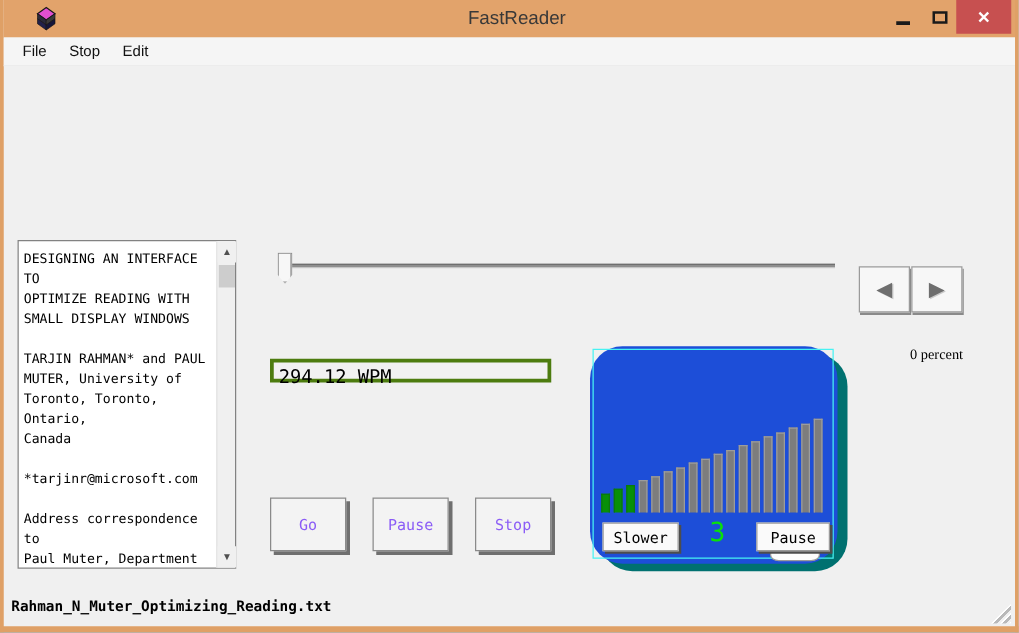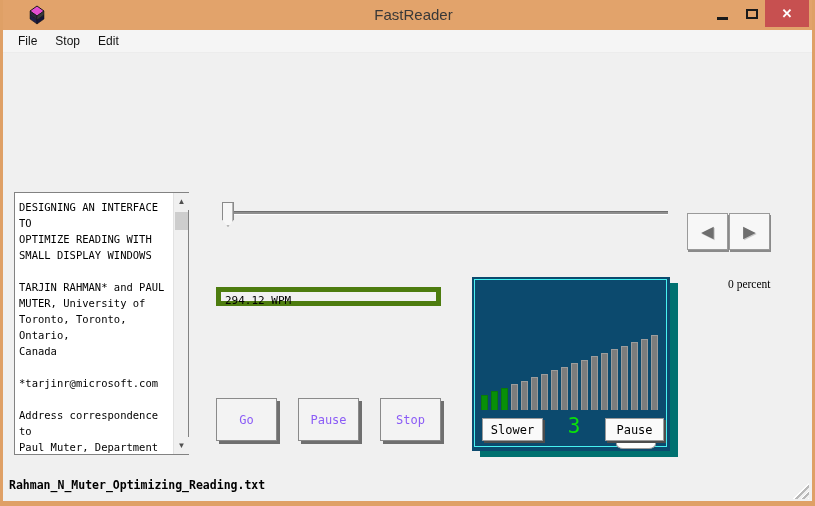--- a/index.html
+++ b/index.html
@@ -41,31 +41,31 @@
 
   
   .slider-track { position:absolute; left:222px; top:211px; width:443px; height:4px; background:#8f8f8f; border-top:1px solid #6f6f6f; border-bottom:1px solid #fdfdfd; }
   .slider-thumb { position:absolute; left:219px; top:202px; width:12px; height:25px; background:#f7f7f7; border:1px solid #8a8a8a; clip-path:polygon(0 0,100% 0,100% 70%,50% 100%,0 70%); box-shadow:inset -1px -1px 0 #b5b5b5; }
 
   
   .arrow-btn { position:absolute; top:213px; width:41px; height:37px; background:#f7f7f7; border:1px solid #9a9a9a; box-shadow:1px 2px 0 #8a8a8a; display:flex; align-items:center; justify-content:center; color:#6e6e6e; font-size:21px; text-shadow:1px 1px 0 #c9c9c9; }
   .arrow-prev { left:684px; } .arrow-next { left:726px; }
 
   
-  .field { position:absolute; left:213px; width:225px; height:19px; background:#f1f1f1; border:5px solid #4d7c0f; font-family:"DejaVu Sans Mono", monospace; font-size:11px; color:#000; padding:2px 0 0 4px; }
+  .field { position:absolute; left:213px; width:225px; height:19px; background:#f1f1f1; border:3px solid #4d7c0f; font-family:"DejaVu Sans Mono", monospace; font-size:15px; color:#000; padding:2px 0 0 4px; }
   .field-wpm { top:287px; } .field-speed { top:314px; }
 
   .percent-label { position:absolute; left:688px; top:278px; font-family:Liberation Serif, serif; font-size:11.5px; color:#000;margin-left:37px; }
 
   
   .t-btn { position:absolute; top:398px; width:61px; height:43px; background:#f3f3f3; border:1px solid #8a8a8a; box-shadow:3px 3px 0 #6f6f6f; font-family:"DejaVu Sans Mono", monospace; font-size:12px; color:#8b5cf6; display:flex; align-items:center; justify-content:center; }
   .btn-go { left:213px; } .btn-pause { left:295px; } .btn-stop { left:377px; }
 
   
-  .speedpanel { position:absolute; left:469px; top:277px; width:198px; height:174px; background:#0c4a6e; box-shadow:8px 6px 0 #007170; }
+  .speedpanel { position:absolute; left:469px; top:277px; width:198px; height:174px; background:#1d4ed8; box-shadow:8px 6px 0 #007170;border-radius:26px; }
   .speedpanel-border { position:absolute; left:2px; top:2px; right:3px; bottom:4px; border:1px solid #47f2f2; pointer-events:none; }
   .bars { position:absolute; left:9px; bottom:41px; display:flex; align-items:flex-end; gap:3px; }
   .bar { width:7px; background:#7d7d7d; border:1px solid #9c9c9c; border-bottom:none; }
   .bar.green { background:#089008; border-color:#0a7a0a; }
   .sf-btn { position:absolute; width:61px; height:23px; background:#fafafa; border:1px solid #9a9a9a; box-shadow:2px 2px 0 #4d4d4d; font-family:"DejaVu Sans Mono", monospace; font-size:12px; color:#000; display:flex; align-items:center; justify-content:center; z-index:2; }
   .btn-slower { left:10px; top:141px; }
   .btn-faster { left:133px; top:141px; width:59px; }
   .speed-level { position:absolute; left:80px; top:137px; width:44px; text-align:center; font-family:"DejaVu Sans Mono", monospace; font-size:21px; color:#0ae00a; }
   .hand-artifact { position:absolute; left:144px; top:160px; width:40px; height:12px; background:#fdfdfd; border:1px solid #9a9a9a; border-radius:7px / 5px; z-index:1; }
 

